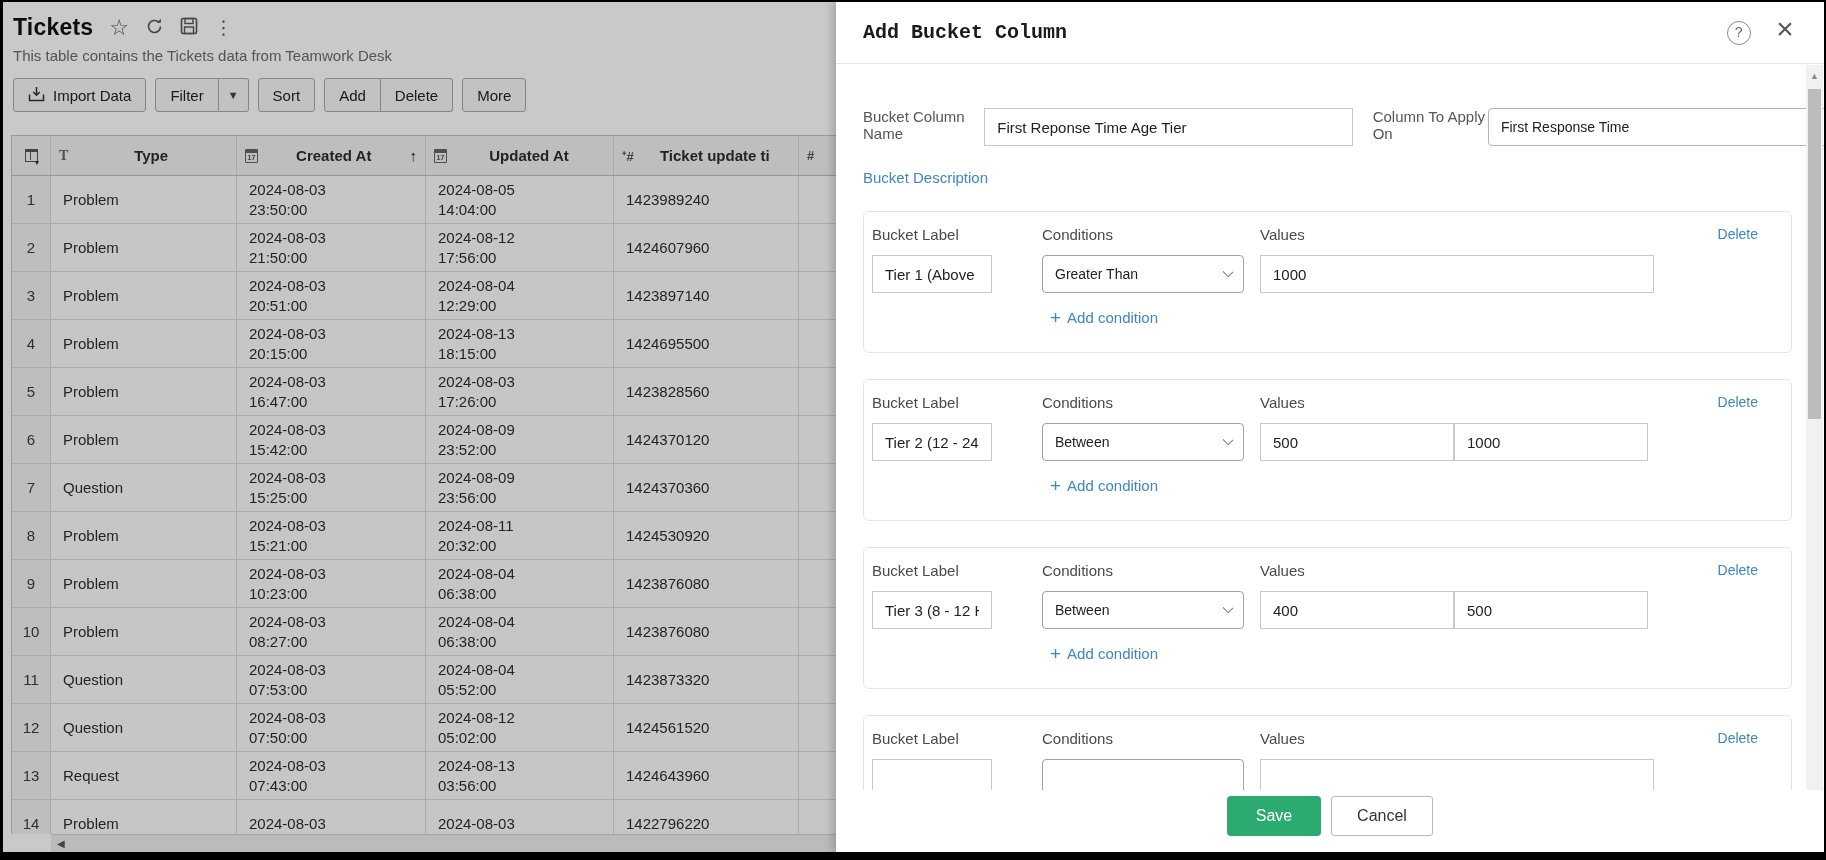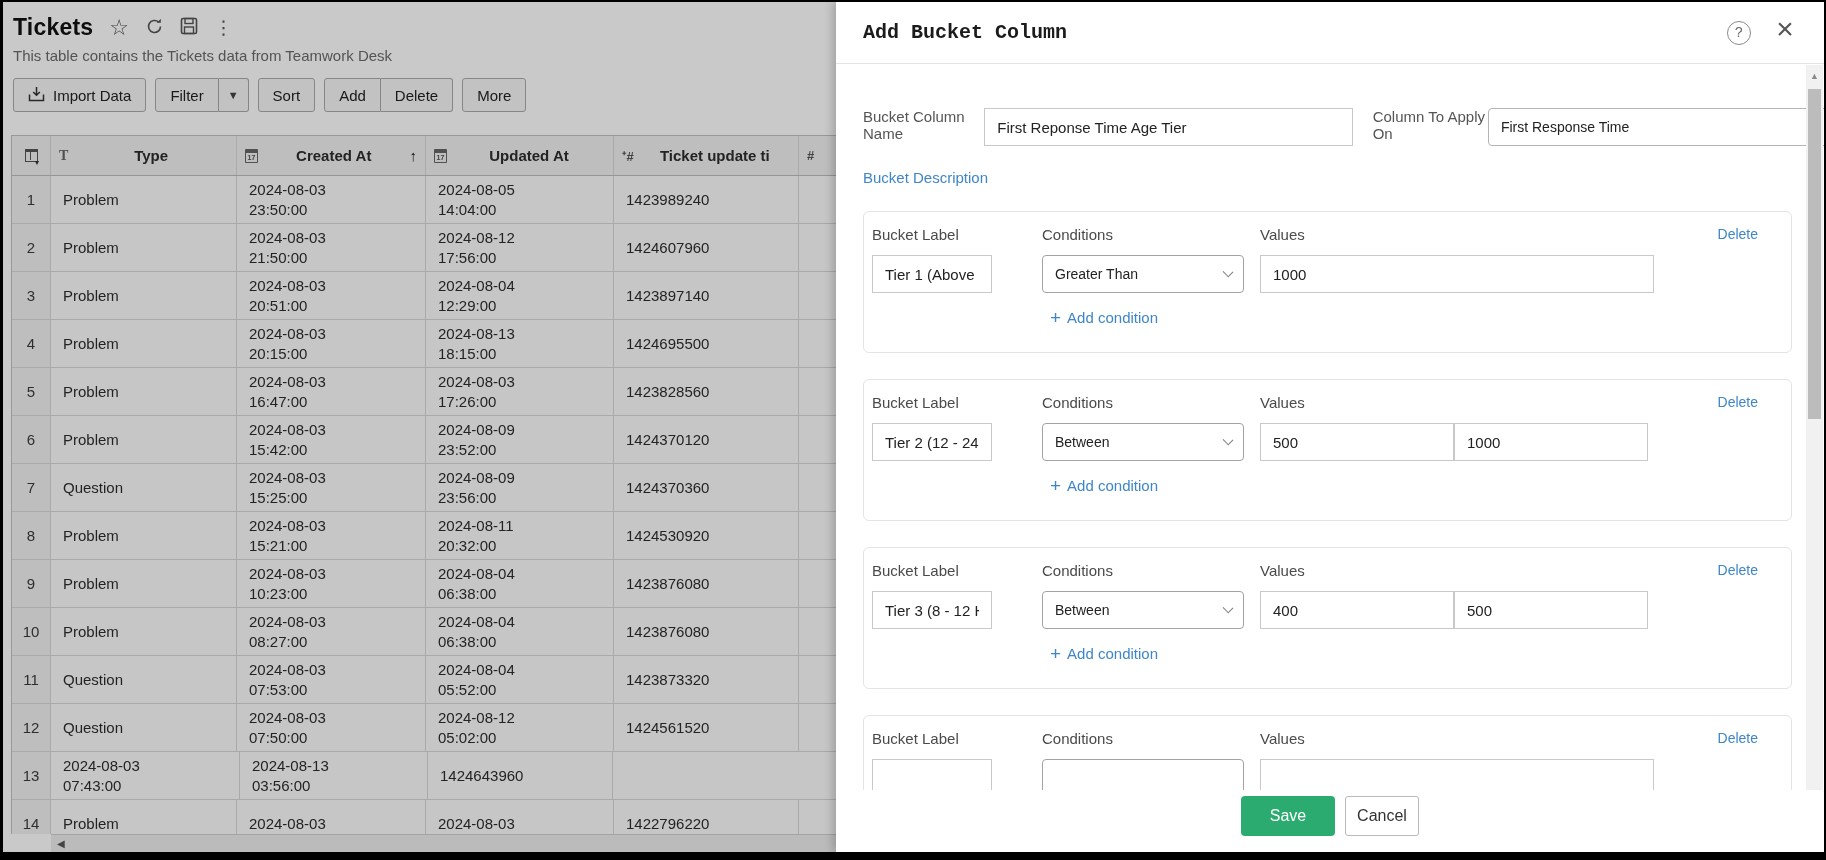--- a/index.html
+++ b/index.html
@@ -100,21 +100,21 @@
   .dual-wrap { display:flex; }
   .delete-link { position:absolute; top:14px; right:33px; font-size:14px; }
   .add-cond { display:flex; align-items:center; gap:6px; margin:16px 0 0 178px; width:fit-content; }
   .add-cond .plus { font-size:19px; color:#3e86c8; font-weight:normal; line-height:16px; }
   .add-cond .ac-txt { color:#3e86c8; font-size:15px; }
 
   .p-footer { position:absolute; left:0; right:0; top:788px; bottom:0; background:#fff;
               display:flex; justify-content:center; gap:10px; padding-top:6px; }
   .save-btn { width:94px; height:40px; background:#2bab70; color:#fff; border:none; border-radius:4px;
               font-size:16px; cursor:pointer; font-family:"Liberation Sans", sans-serif; }
-  .cancel-btn { width:74px; height:40px; background:#fff; color:#333; border:1px solid #b9b9b9; border-radius:3px;
+  .cancel-btn { width:102px; height:40px; background:#fff; color:#333; border:1px solid #b9b9b9; border-radius:3px;
                 font-size:16px; cursor:pointer; font-family:"Liberation Sans", sans-serif; }
 
   .v-scrollbar { position:absolute; right:1px; top:63px; width:17px; height:753px; background:#f1f1f1; cursor:pointer; }
   .v-scrollbar .s-arr { width:100%; text-align:center; font-size:9px; color:#8a8a8a; padding-top:6px; }
   .v-scrollbar .s-arr.down { position:absolute; bottom:4px; left:0; padding:0; }
   .v-thumb { position:absolute; left:2px; top:24px; width:13px; height:330px; background:#bcbcbc; }
 </style>
 </head>
 <body>
 
@@ -484,20 +484,23 @@
               </span>
     </div>
     <div class="g-cell c4">
               <span class="cell-text">1424561520</span>
             </div>
     <div class="g-cell c5"></div>
   </div>
 
   <div class="g-row body-row">
     <div class="g-cell c0">13</div>
+    <div class="g-cell c1">
+              <span class="cell-text">Request</span>
+            </div>
     <div class="g-cell c2">
       <span class="dt">
                 <span>2024-08-03</span>
                 <span>07:43:00</span>
               </span>
     </div>
     <div class="g-cell c3">
       <span class="dt">
                 <span>2024-08-13</span>
                 <span>03:56:00</span>

